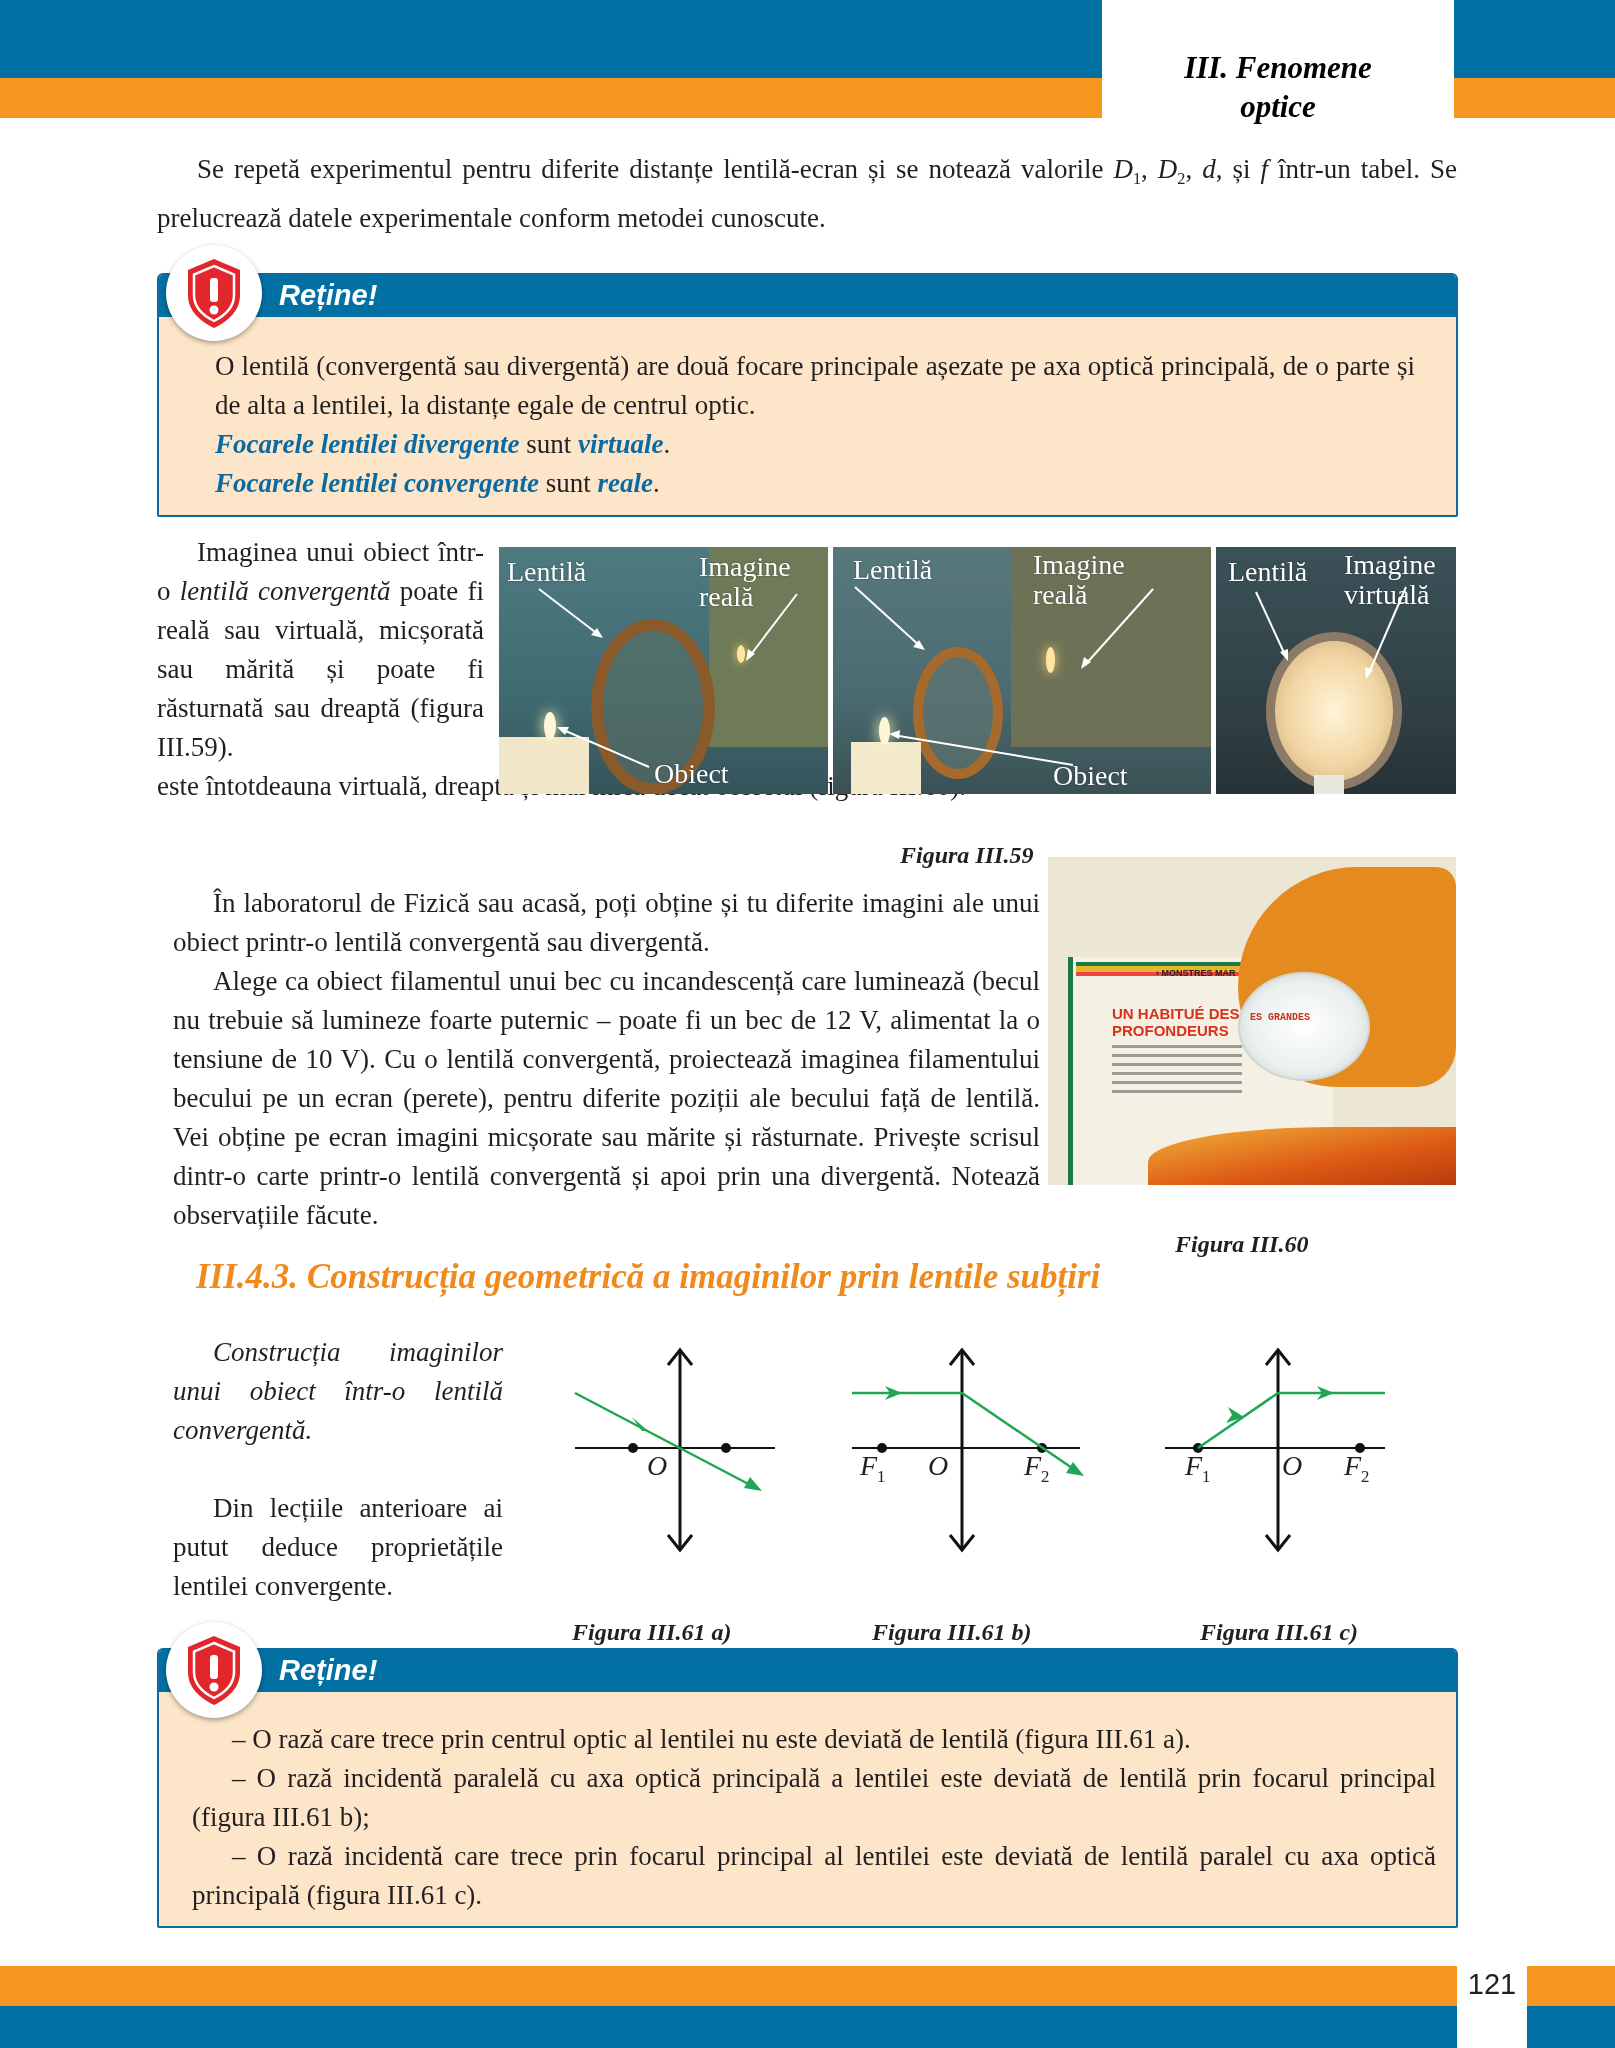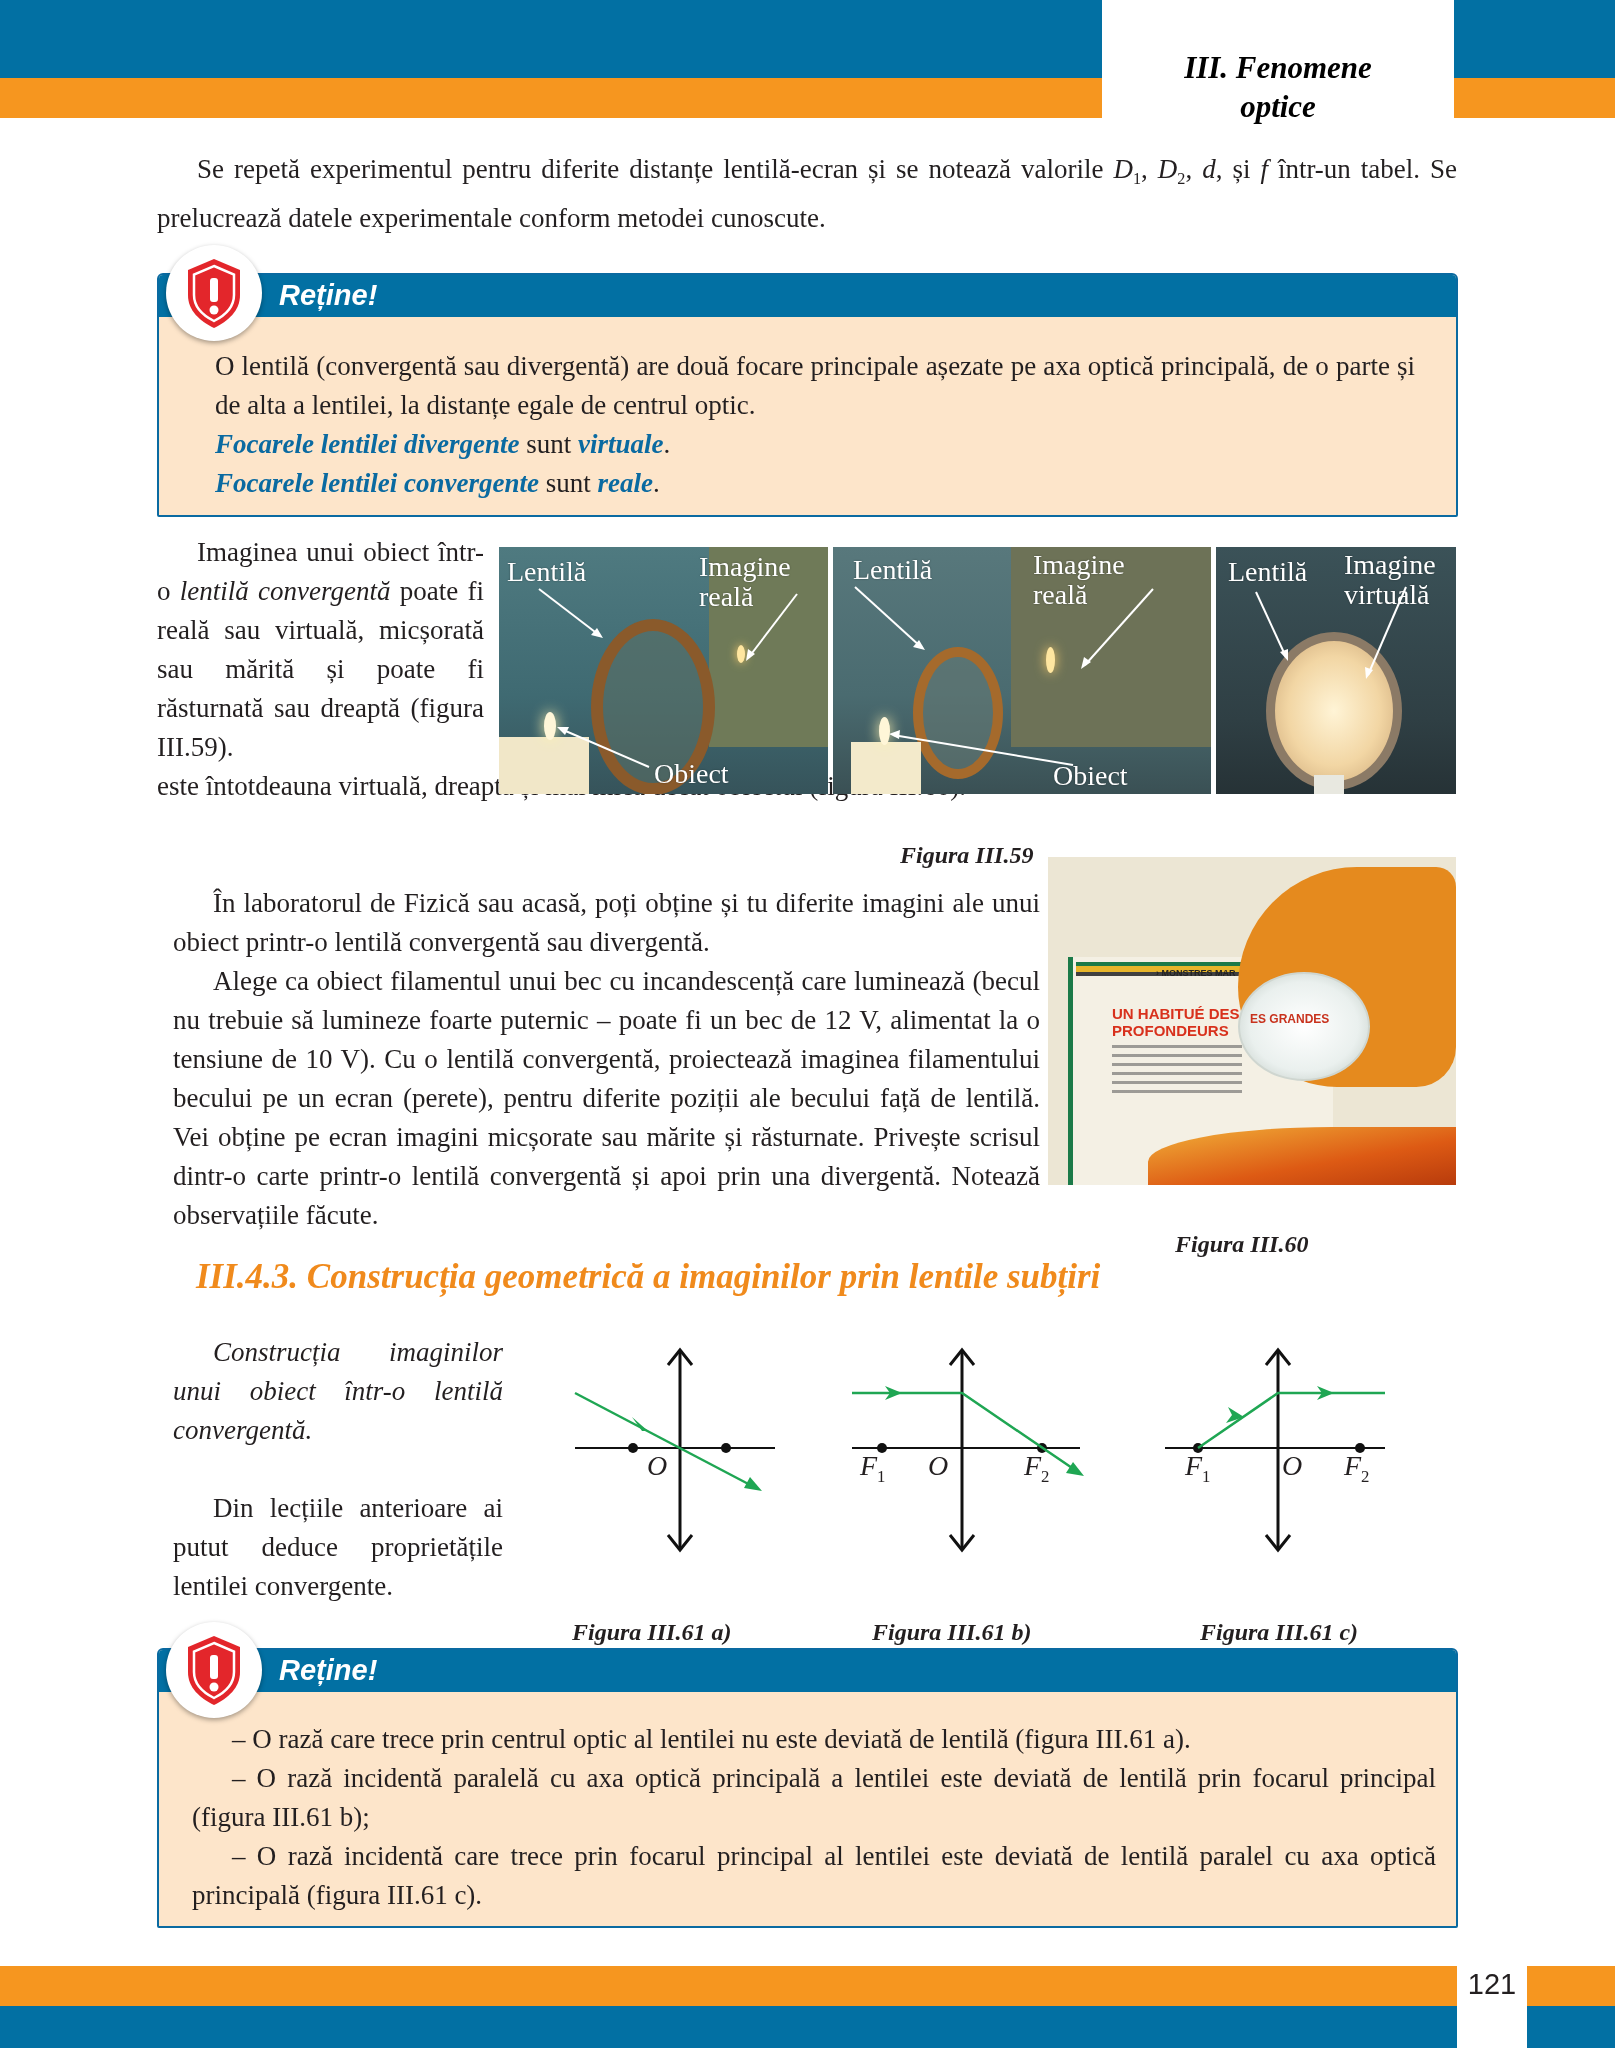--- a/index.html
+++ b/index.html
@@ -134,29 +134,29 @@
     <line x1="40" y1="45" x2="70" y2="110" stroke="#fff" stroke-width="2"></line>
       <polygon points="72,114 64,105 72,102" fill="#fff"></polygon>
     <line x1="190" y1="40" x2="152" y2="128" stroke="#fff" stroke-width="2"></line>
       <polygon points="150,132 149,120 157,123" fill="#fff"></polygon>
   </svg>
 </div>
 <div class="abs caption" style="left:900px; top:806px;">Figura III.59</div>
 
 <div class="abs photo" style="left:1048px; top:857px; width:408px; height:328px; background:#ece6d4;">
   <div class="abs" style="left:20px; top:100px; width:260px; height:228px; background:#f4f0e4; border-left:5px solid #1b7a48;"></div>
-  <div class="abs" style="left:28px; top:105px; width:300px; height:14px; background:#e7b52a; border-top:4px solid #1b7a48; border-bottom:4px solid #404040; font-family:'Liberation Sans',sans-serif; font-size:9px; font-weight:bold; color:#222; line-height:14px; padding-left:80px; box-sizing:border-box;">› MONSTRES MAR</div>
+  <div class="abs" style="left:28px; top:105px; width:300px; height:14px; background:#e7b52a; border-top:4px solid #1b7a48; border-bottom:4px solid #ef4444; font-family:'Liberation Sans',sans-serif; font-size:9px; font-weight:bold; color:#222; line-height:14px; padding-left:80px; box-sizing:border-box;">› MONSTRES MAR</div>
   <div class="abs" style="left:64px; top:148px; font-family:'Liberation Sans',sans-serif; font-weight:bold; font-size:15px; color:#d8311c; line-height:17px;">
       <div>UN HABITUÉ DES</div>
       <div>PROFONDEURS</div>
     </div>
   <div class="abs" style="left:64px; top:188px; width:130px; height:50px; background:repeating-linear-gradient(180deg,#555 0 3px,transparent 3px 9px); opacity:0.55;"></div>
   <div class="abs" style="left:190px; top:10px; width:218px; height:220px; background:#e58a1e; border-radius:60% 10% 20% 50%;"></div>
   <div class="abs" style="left:190px; top:115px; width:128px; height:105px; border-radius:50%; background:radial-gradient(ellipse at center,#ffffff 0%,#eaf0ee 60%,#b9c4bd 100%); border:2px solid #cfd6d0;"></div>
-  <div class="abs" style="left:202px; top:155px; font-family:Liberation Sans, sans-serif; font-weight:bold; font-size:12px; color:#c8321d;">ES GRANDES</div>
+  <div class="abs" style="left:202px; top:155px; font-family:Liberation Mono, monospace; font-weight:bold; font-size:10px; color:#c8321d;">ES GRANDES</div>
   <div class="abs" style="left:100px; top:270px; width:308px; height:58px; background:linear-gradient(170deg,#f2b33a 0%,#dd5a14 60%,#b83b0c 100%); border-radius:60% 0 0 0;"></div>
 </div>
 <div class="abs caption" style="left:1175px; top:1195px;">Figura III.60</div>
 
 <div class="abs p ind" style="left:157px; top:884px; width:867px;">În laboratorul de Fizică sau acasă, poți obține și tu diferite imagini ale unui obiect printr-o lentilă convergentă sau divergentă.</div>
 <div class="abs p ind" style="left:157px; top:962px; width:867px; hyphens:manual;">Alege ca obiect filamentul unui bec cu incandescență care luminează (becul nu trebuie să lumineze foarte puternic – poate fi un bec de 12 V, alimentat la o tensiune de 10 V). Cu o lentilă convergentă, proiectează imaginea filamentului becului pe un ecran (perete), pentru diferite poziții ale becului față de lentilă. Vei obține pe ecran imagini micșorate sau mărite și răsturnate. Privește scrisul dintr-o carte printr-o lentilă convergentă și apoi prin una divergentă. Notează observațiile făcute.</div>
 
 <div class="abs section-h" style="left:196px; top:1257px;">III.4.3. Construcția geometrică a imaginilor prin lentile subțiri</div>
 
 <div class="abs p ind it" style="left:157px; top:1333px; width:330px;">Construcția imaginilor unui obiect într-o lentilă convergentă.</div>

